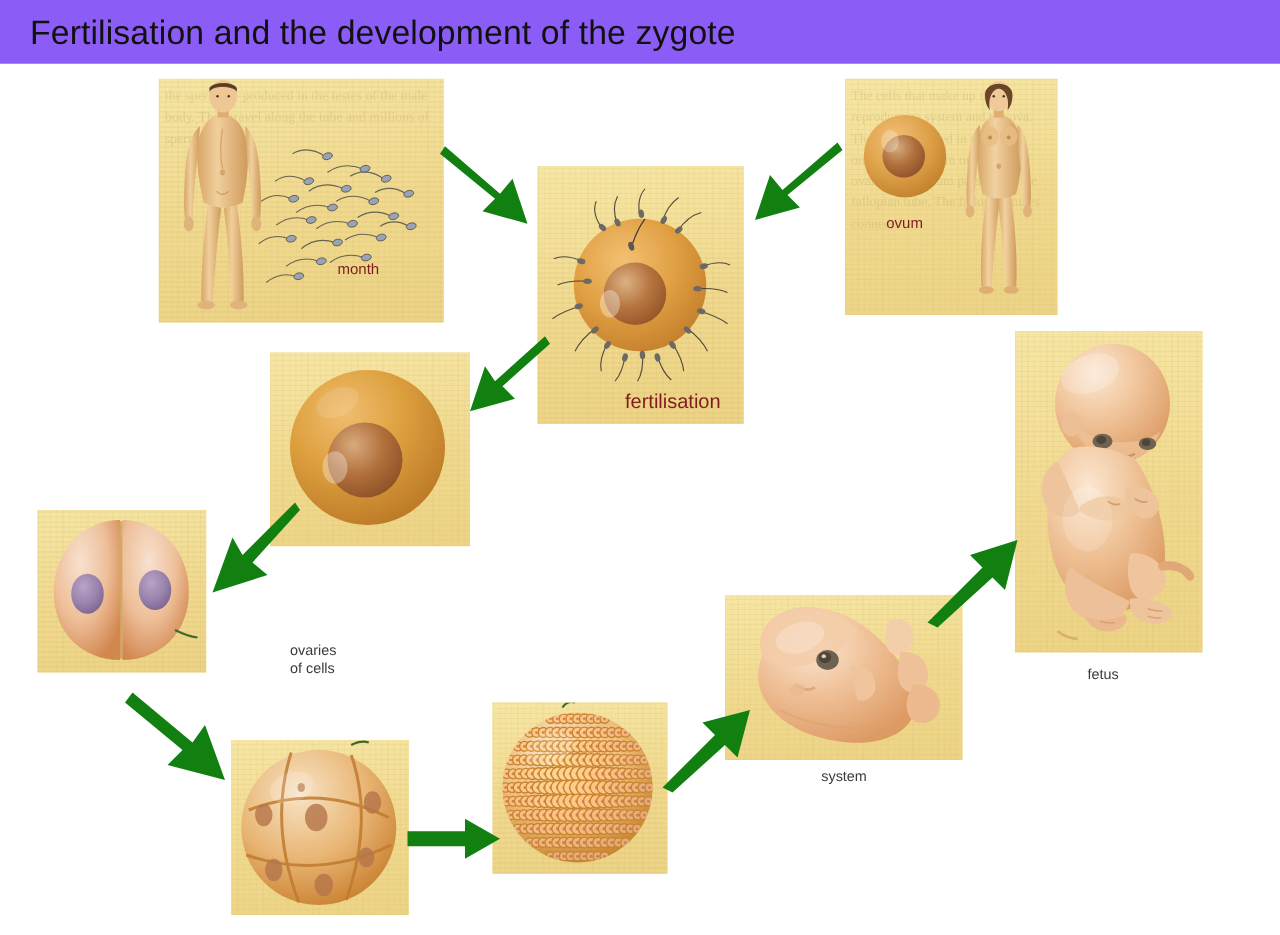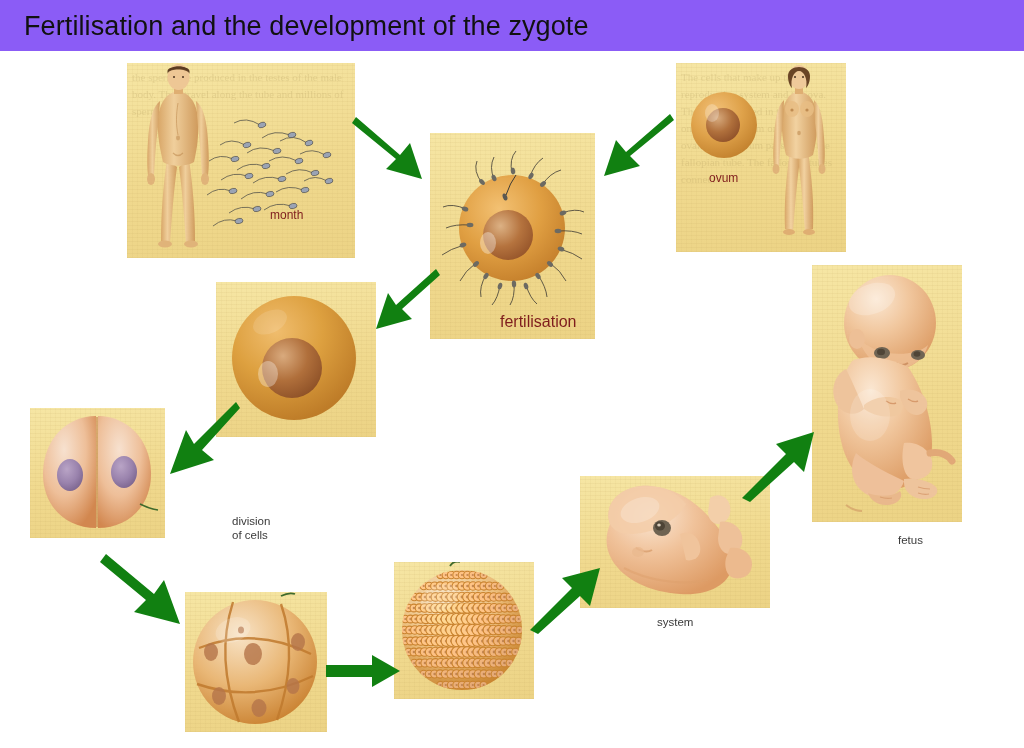--- a/index.html
+++ b/index.html
@@ -912,16 +912,16 @@
     <path d="M4 74 L46 32 L36 22 L74 12 L64 50 L54 40 L12 78 Z" fill="#118011"></path>
   </svg>
 </div>
 
 <div class="arrow" style="left:738px; top:422px;">
   <svg width="80" height="80" viewBox="0 0 80 80">
     <path d="M4 76 L48 32 L38 22 L76 10 L66 50 L56 40 L12 80 Z" fill="#118011"></path>
   </svg>
 </div>
 
-<div class="ext-caption" style="left:232px; top:514px;">division
+<div class="ext-caption" style="left:232px; top:514px;">ovaries
 of cells</div>
 <div class="ext-caption" style="left:657px; top:615px;">system</div>
-<div class="ext-caption" style="left:870px; top:533px;margin-left:28px;">fetus</div>
+<div class="ext-caption" style="left:870px; top:533px;">fetus</div>
 
 </body></html>

